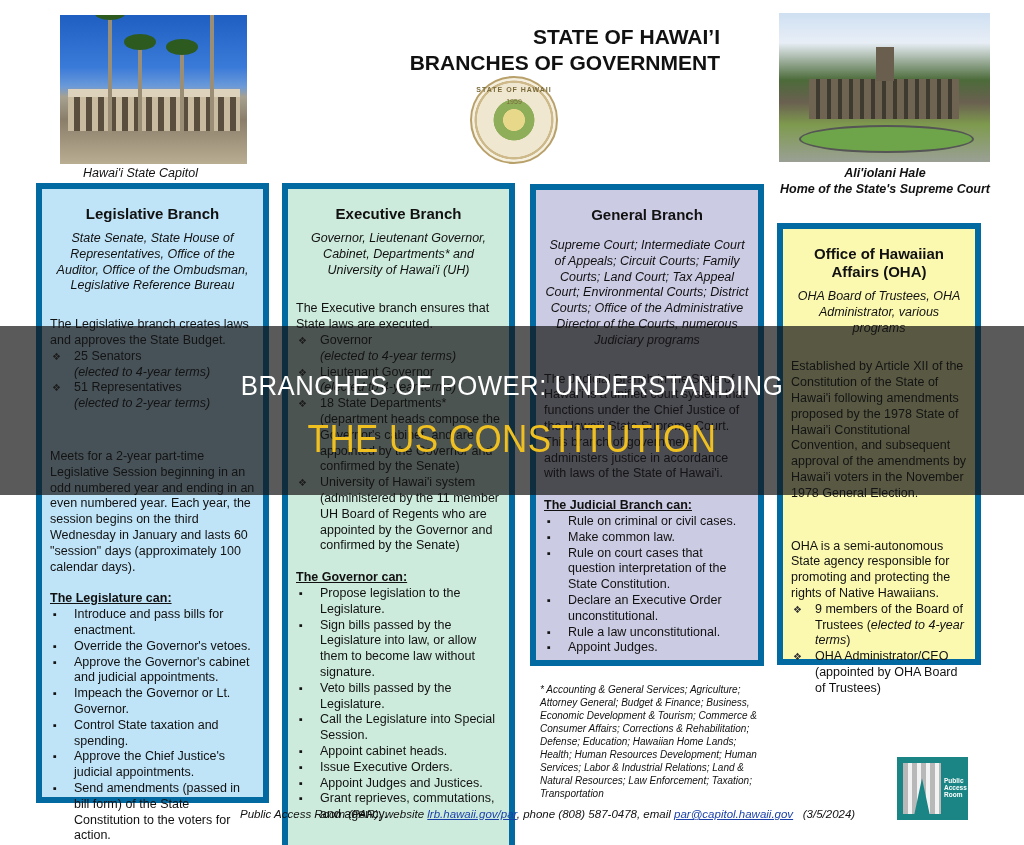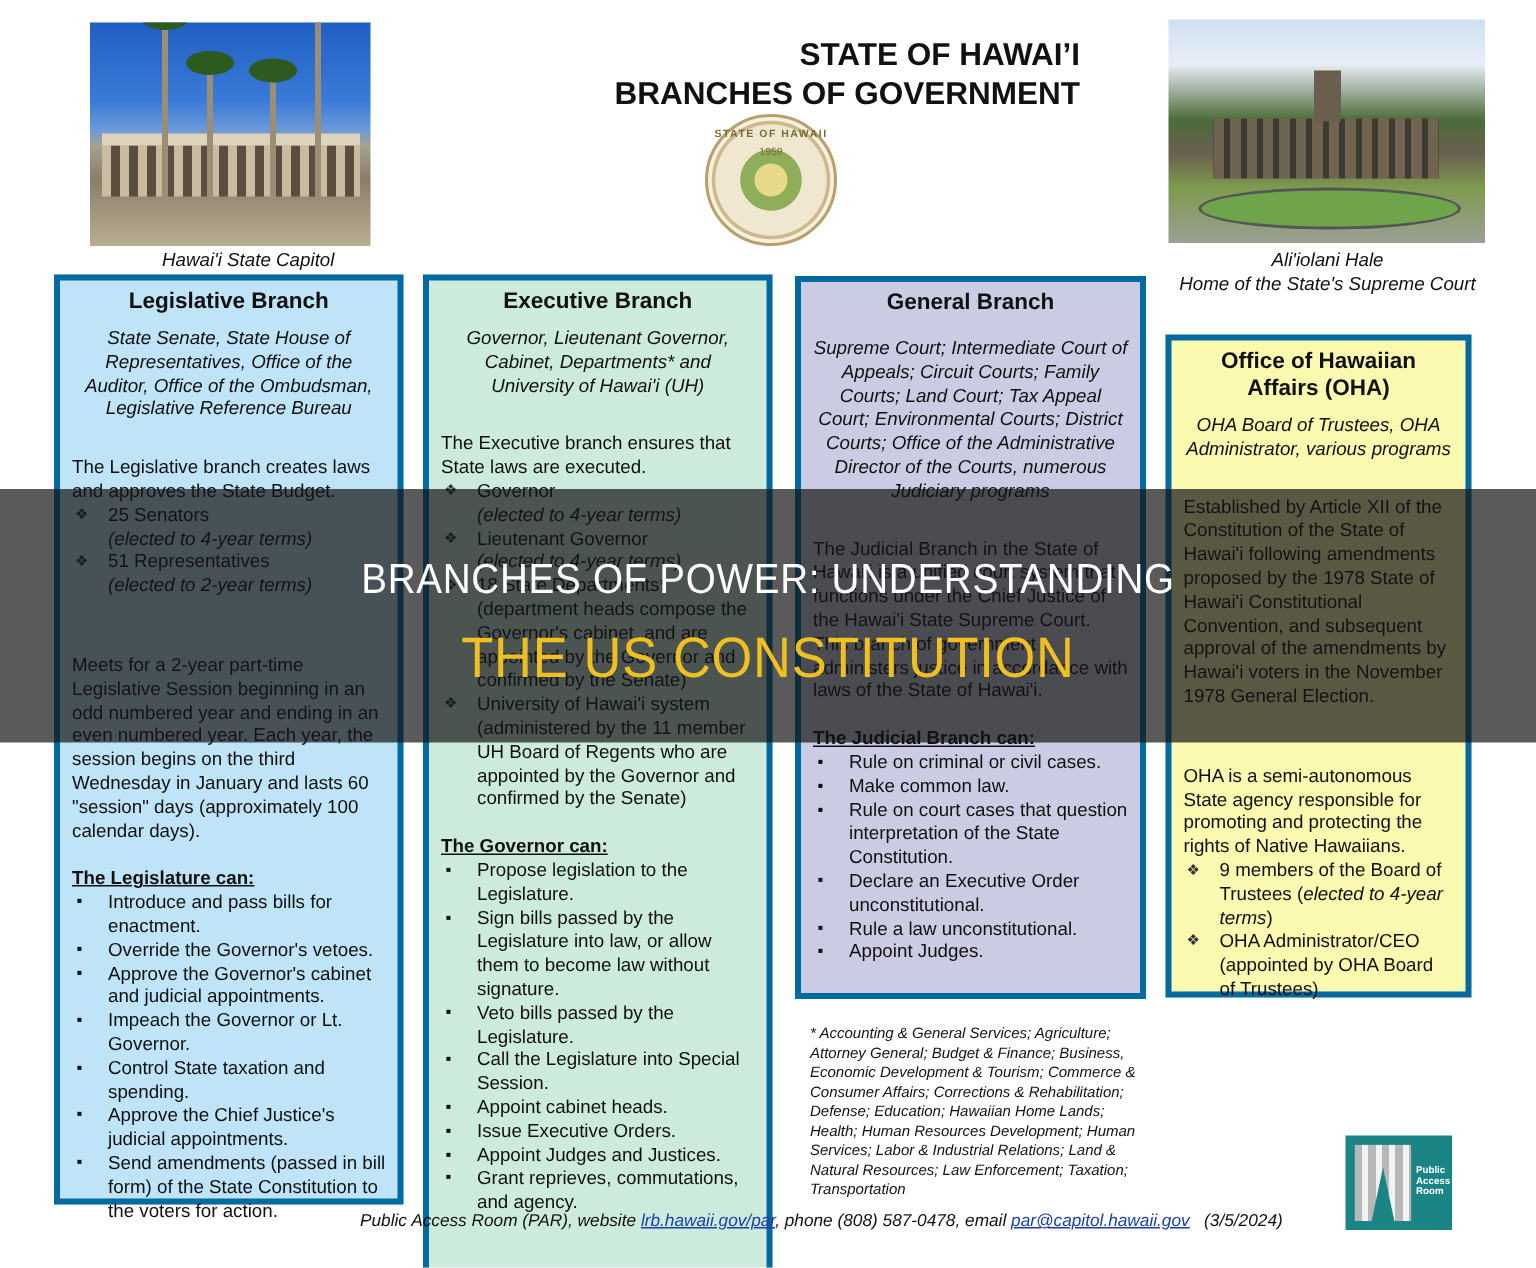--- a/index.html
+++ b/index.html
@@ -18,21 +18,21 @@
   .photo-capitol .bldg { position: absolute; left: 8px; top: 74px; width: 172px; height: 42px; background: repeating-linear-gradient(90deg, #c9bba0 0 6px, #5a4e3e 6px 12px); border-top: 8px solid #ddd2bb; }
   .photo-capitol .palm { position: absolute; bottom: 30px; width: 4px; background: #9a8e76; }
   .photo-capitol .palm::before { content: ""; position: absolute; top: -10px; left: -14px; width: 32px; height: 16px; border-radius: 50%; background: #2d5a1e; }
   .photo-hale { left: 779px; top: 13px; width: 211px; height: 149px; background: linear-gradient(#cfe0f2 0%, #e8eef6 20%, #4c6b3a 45%, #6a6050 60%, #7e9a4e 75%, #9aa095 100%); }
   .photo-hale .bldg { position: absolute; left: 30px; top: 66px; width: 150px; height: 40px; background: repeating-linear-gradient(90deg, #6f6452 0 7px, #3e3a30 7px 11px); }
   .photo-hale .tower { position: absolute; left: 97px; top: 34px; width: 18px; height: 34px; background: #6a5f4e; }
   .photo-hale .lawn { position: absolute; left: 20px; top: 112px; width: 175px; height: 28px; border-radius: 50%; background: #6fa54a; border: 2px solid #555; }
   .caption { font-style: italic; font-size: 12.5px; text-align: center; color: #111; line-height: 16px; }
 
   
-  .box { border: 4px solid #0369a1; padding: 3px 8px; font-size: 12.5px; line-height: 15.8px; }
+  .box { border: 6px solid #0369a1; padding: 14px 8px; font-size: 12.5px; line-height: 15.8px; }
   .box h2 { font-size: 15px; font-weight: bold; text-align: center; margin: 2px 0 8px; line-height: 18px; }
   .box .sub { font-style: italic; text-align: center; margin-bottom: 14px; }
   .box p { margin-bottom: 0; margin-top: 23px; }
   .gap { height: 14px; }
   .leg { left: 36px; top: 183px; width: 233px; height: 620px; background: #bfe3f7; }
   .exe { left: 282px; top: 183px; width: 233px; height: 708px; background: #cdebdc; }
   .jud { left: 530px; top: 184px; width: 234px; height: 482px; background: #cccbe4; }
   .oha { left: 777px; top: 223px; width: 204px; height: 442px; background: #fbf8b0; }
   ul.diamond, ul.square { list-style: none; }
   ul li { position: relative; padding-left: 24px; }
@@ -65,28 +65,28 @@
   <div class="year">1959</div>
 </div>
 
 <div class="abs photo photo-capitol">
   <div class="bldg"></div>
   <div class="palm" style="left:48px;height:120px;"></div>
   <div class="palm" style="left:78px;height:90px;"></div>
   <div class="palm" style="left:120px;height:85px;"></div>
   <div class="palm" style="left:150px;height:125px;"></div>
 </div>
-<div class="abs caption" style="left:72px;top:165px;width:187px;">Hawai'i State Capitol</div>
+<div class="abs caption" style="left:47px;top:165px;width:187px;">Hawai'i State Capitol</div>
 
 <div class="abs photo photo-hale">
   <div class="bldg"></div>
   <div class="tower"></div>
   <div class="lawn"></div>
 </div>
-<div class="abs caption" style="left:770px;top:165px;width:230px;">
+<div class="abs caption" style="left:770px;top:165px;width:230px;font-weight:bold;">
   <div>Ali'iolani Hale</div>
   <div>Home of the State's Supreme Court</div>
 </div>
 
 <div class="abs box leg">
   <h2>Legislative Branch</h2>
   <div class="sub">State Senate, State House of Representatives, Office of the Auditor, Office of the Ombudsman, Legislative Reference Bureau</div>
   <p>The Legislative branch creates laws and approves the State Budget.</p>
   <ul class="diamond">
     <li><span>25 Senators</span><span class="it">(elected to 4-year terms)</span></li>

